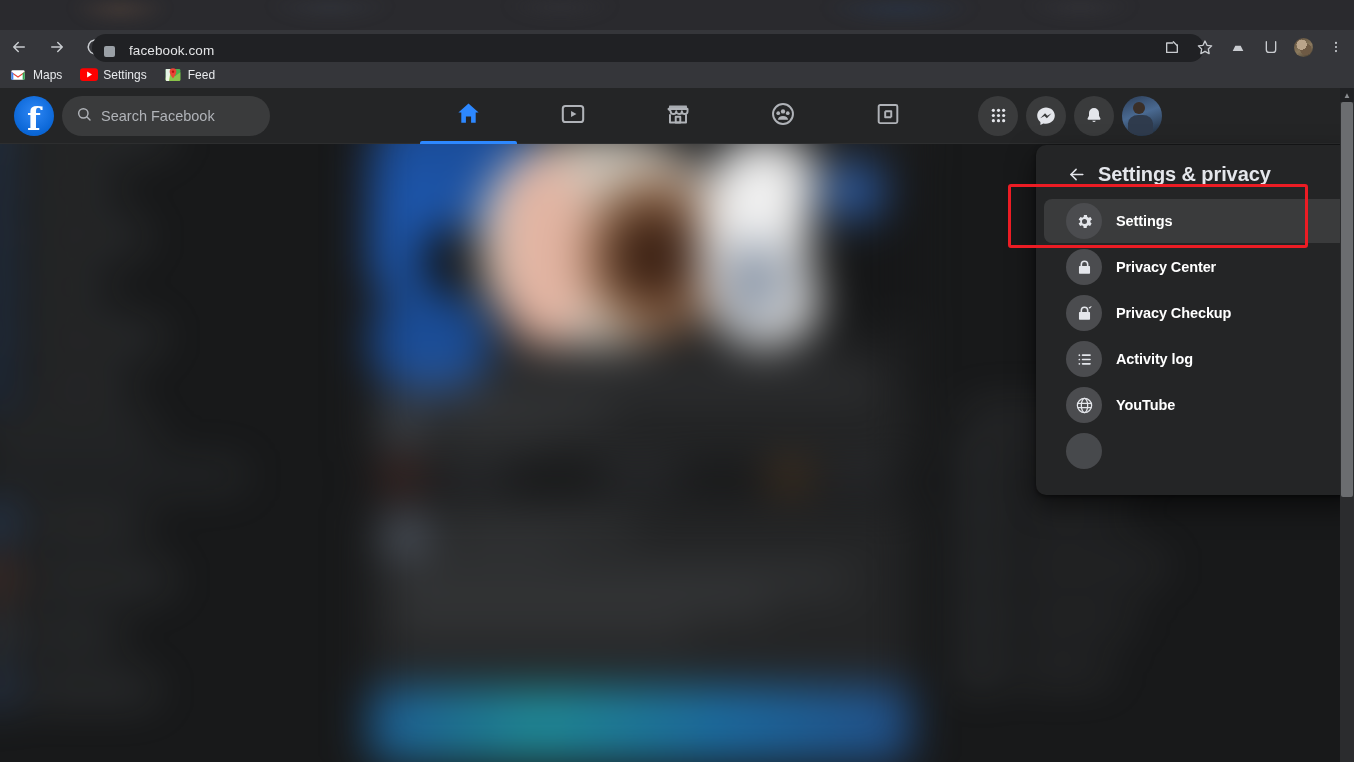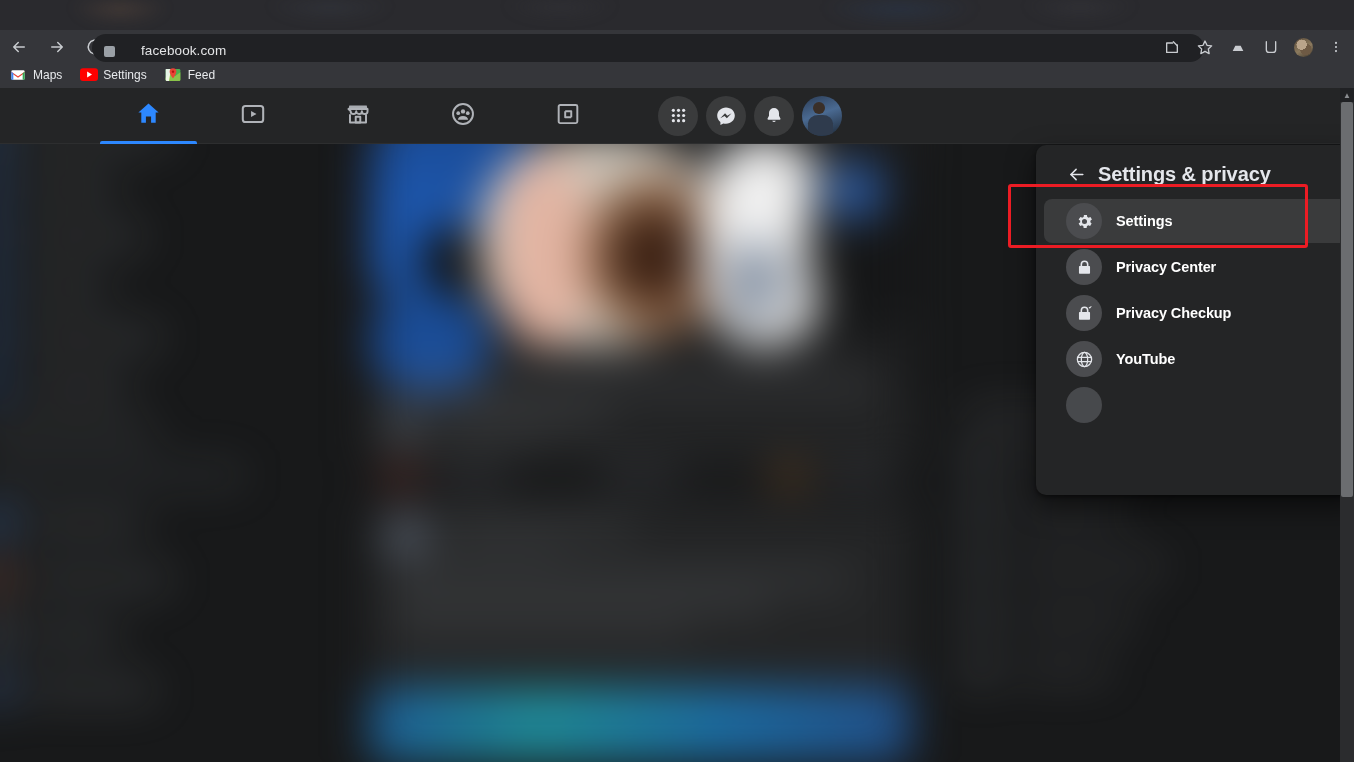--- a/index.html
+++ b/index.html
@@ -76,21 +76,21 @@
   .omnibox {
     position: absolute;
     top: 34px; left: 92px;
     width: 1112px;
     height: 28px;
     background: #202124;
     border-radius: 14px;
     display: flex;
     align-items: flex-end;
     padding: 0 12px 4px 12px;
-    gap: 26px;
+    gap: 14px;
   }
   .omnibox-icon {
     width: 11px; height: 11px;
     background: #9aa0a6;
     border-radius: 2px;
     flex: none;
     margin-bottom: 1px;
   }
   .omnibox-url {
     font-size: 13.5px;
@@ -599,20 +599,32 @@
         <span class="bookmark-label">Feed</span>
       </div>
 
     </div>
   </div>
 
   <div class="fb-page">
 
     <div class="fb-header">
 
+      <div class="fb-header-left">
+        <div class="fb-logo"></div>
+        <div class="fb-search">
+          <span>
+            <svg width="16" height="16" viewBox="0 0 24 24" fill="none" stroke="#b0b3b8" stroke-width="2.2" stroke-linecap="round">
+              <circle cx="11" cy="11" r="7"></circle>
+                <path d="M16.5 16.5L21 21"></path>
+            </svg>
+          </span>
+          <span class="fb-search-text">Search Facebook</span>
+        </div>
+      </div>
 
       <div class="fb-nav">
 
         <div class="fb-nav-item active">
           <span>
             <svg width="27" height="27" viewBox="0 0 24 24" fill="currentColor">
               <path d="M12 3.2L3 11h2.6v9.2h4.1v-5.6h4.6v5.6h4.1V11H21z"></path>
             </svg>
           </span>
         </div>
@@ -821,20 +833,31 @@
         <div class="menu-item">
           <span class="menu-icon">
             <svg width="19" height="19" viewBox="0 0 24 24" fill="currentColor">
               <path d="M7 10V8a5 5 0 0 1 10 0v2h1.1c.5 0 .9.4.9.9v8.2c0 .5-.4.9-.9.9H5.9a.9.9 0 0 1-.9-.9v-8.2c0-.5.4-.9.9-.9zm2 0h6V8a3 3 0 0 0-6 0z"></path>
               <path d="M17.2 4.4l1.5 1.5 2.4-2.6-.9-.8-1.6 1.7-.6-.7z"></path>
             </svg>
           </span>
           <span class="menu-label">Privacy Checkup</span>
         </div>
 
+        <div class="menu-item">
+          <span class="menu-icon">
+            <svg width="19" height="19" viewBox="0 0 24 24" fill="none" stroke="currentColor" stroke-width="2" stroke-linecap="round">
+              <circle cx="5.5" cy="6.5" r="1.1" fill="currentColor" stroke="none"></circle>
+              <circle cx="5.5" cy="12" r="1.1" fill="currentColor" stroke="none"></circle>
+              <circle cx="5.5" cy="17.5" r="1.1" fill="currentColor" stroke="none"></circle>
+              <path d="M9.5 6.5H19M9.5 12H19M9.5 17.5H19"></path>
+            </svg>
+          </span>
+          <span class="menu-label">Activity log</span>
+        </div>
 
 
         <div class="menu-item">
           <span class="menu-icon">
             <svg width="19" height="19" viewBox="0 0 24 24" fill="none" stroke="currentColor" stroke-width="1.6">
               <circle cx="12" cy="12" r="9"></circle>
               <ellipse cx="12" cy="12" rx="4" ry="9"></ellipse>
               <path d="M3.3 9.2h17.4M3.3 14.8h17.4"></path>
             </svg>
           </span>

